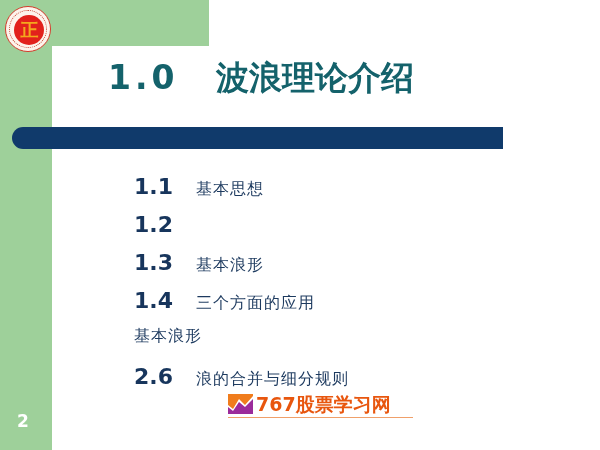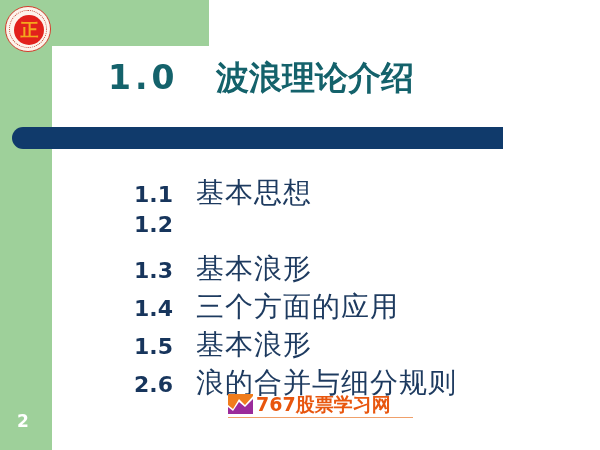--- a/index.html
+++ b/index.html
@@ -141,21 +141,21 @@
     width: 62px;
     flex: 0 0 62px;
     font-family: "DejaVu Sans", "Liberation Sans", sans-serif;
     font-size: 22px;
     font-weight: bold;
     color: #17355c;
     letter-spacing: 0px;
   }
   .bullet-text {
     font-family: "DejaVu Serif", "Liberation Serif", serif;
-    font-size: 28px;
+    font-size: 16px;
     color: #1d3a5f;
     letter-spacing: 1px;
     white-space: pre;
   }
 
   
   .page-number {
     position: absolute;
     left: 17px;
     top: 411px;
@@ -244,21 +244,20 @@
     </div>
     <div class="bullet-row">
       <span class="bullet-num">1.3</span>
       <span class="bullet-text">基本浪形</span>
     </div>
     <div class="bullet-row">
       <span class="bullet-num">1.4</span>
       <span class="bullet-text">三个方面的应用</span>
     </div>
     <div class="bullet-row">
-      <span class="bullet-num">1.5</span>
       <span class="bullet-text">基本浪形</span>
     </div>
     <div class="bullet-row">
       <span class="bullet-num">2.6</span>
       <span class="bullet-text">浪的合并与细分规则</span>
     </div>
   </div>
 
   <div class="page-number">2</div>
 

